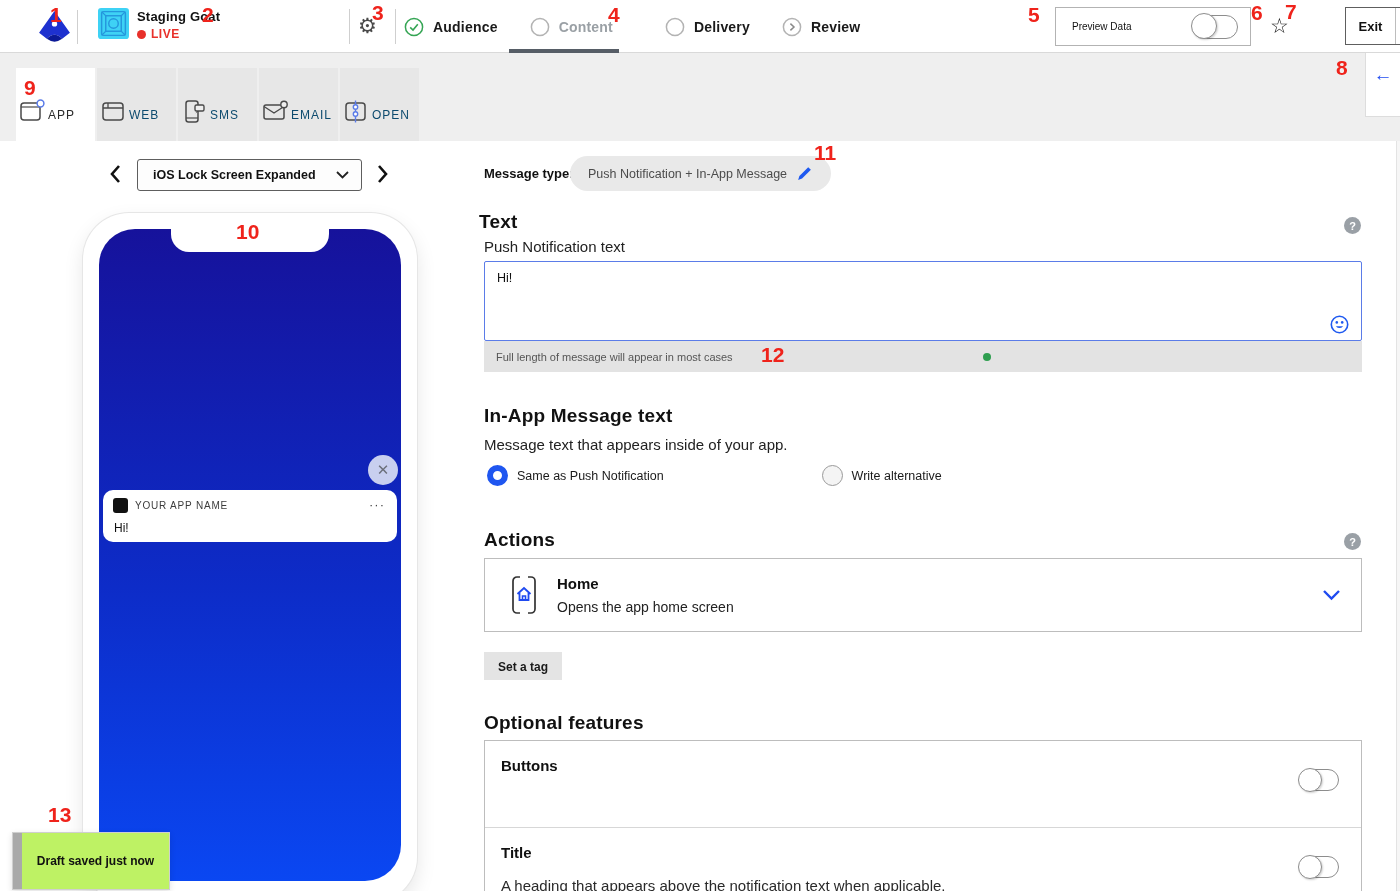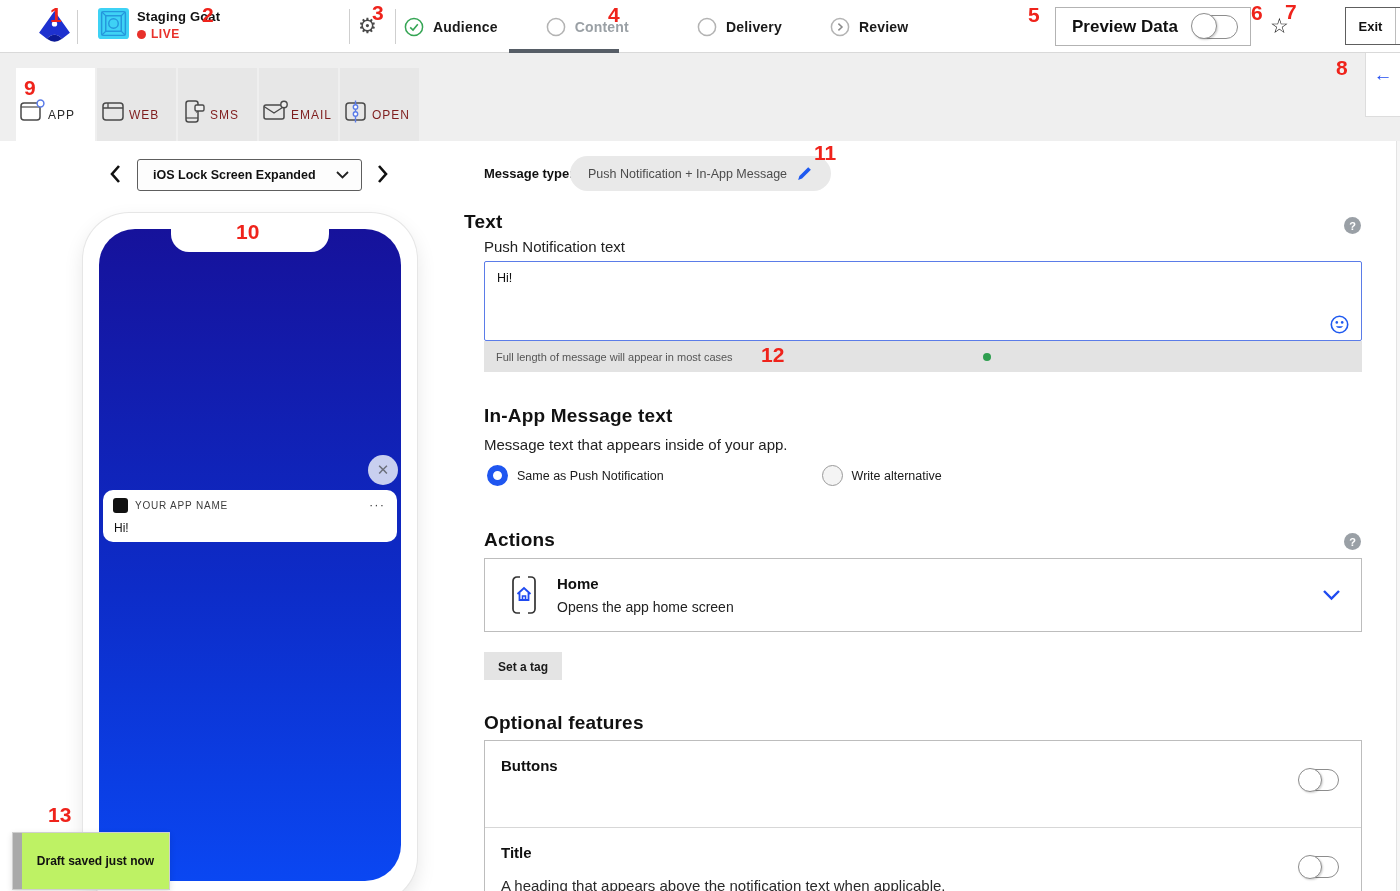--- a/index.html
+++ b/index.html
@@ -11,40 +11,40 @@
   .abs { position:absolute; }
 
   
   .header { position:absolute; left:0; top:0; width:1400px; height:53px; background:#fff; border-bottom:1px solid #d9d9d9; z-index:5; }
   .vdiv { position:absolute; width:1px; background:#cfcfcf; }
   .project-name { font-size:13px; font-weight:bold; color:#111; letter-spacing:.2px; }
   .live-row { display:flex; align-items:center; gap:5px; margin-top:3px; }
   .live-dot { width:9px; height:9px; border-radius:50%; background:#e8302a; }
   .live-text { font-size:12px; font-weight:bold; color:#e8302a; letter-spacing:.5px; }
   .gear { font-size:21px; color:#4a4a4a; line-height:1; }
-  .steps { position:absolute; left:404px; top:0; height:53px; display:flex; align-items:center; gap:16px; }
+  .steps { position:absolute; left:404px; top:0; height:53px; display:flex; align-items:center; gap:0; }
   .step { display:flex; align-items:center; gap:9px; margin-right:32px; }
   .step .lbl { font-size:14px; font-weight:bold; color:#1a1a1a; letter-spacing:.2px; }
   .step.inactive .lbl { color:#9aa0a5; }
   .content-underline { position:absolute; left:509px; top:49px; width:110px; height:4px; background:#565d66; }
   .preview-box { position:absolute; left:1055px; top:7px; width:196px; height:39px; border:1px solid #b3b3b3; display:flex; align-items:center; justify-content:space-between; padding:0 12px 0 16px; background:#fff; }
-  .preview-box .lbl { font-size:17px; font-weight:bold; color:#111; }
+  .preview-box .lbl { font-size:10px; font-weight:normal; color:#111; }
   .toggle { position:relative; border:1.5px solid #8d8d8d; border-radius:12px; background:#fff; }
   .toggle .knob { position:absolute; border:1.5px solid #8d8d8d; border-radius:50%; background:#fff; box-shadow:1px 1px 2px rgba(0,0,0,.18); }
   .tgl-lg { width:46px; height:24px; }
   .tgl-lg .knob { width:26px; height:26px; left:-2px; top:-2.5px; }
   .star { font-size:21px; color:#222; line-height:1; }
   .exit-btn { position:absolute; left:1305px; top:7px; width:91px; height:38px; border:1px solid #5e5e5e; display:flex; background:#fff;margin-left:40px; }
   .exit-btn .txt { width:50px; display:flex; align-items:center; justify-content:center; font-size:13px; font-weight:bold; color:#111; border-right:1px solid #bdbdbd; }
   .exit-btn .car { flex:1; display:flex; align-items:center; justify-content:center; }
 
   
   .band { position:absolute; left:0; top:53px; width:1400px; height:88px; background:#efefef; }
   .tab { position:absolute; top:68px; width:79px; height:73px; background:#e7e7e7; display:flex; flex-direction:row; align-items:center; padding-top:14px; cursor:pointer; }
-  .tab .tl { font-size:12px; letter-spacing:1px; color:#7f1d1d; margin-top:6px; }
+  .tab .tl { font-size:12px; letter-spacing:1px; color:#0c4a6e; margin-top:6px; }
   .tab.active { background:#fff; height:74px; }
   .tab.active .tl { color:#2b2b2b; }
   .collapse-box { position:absolute; left:1365px; top:53px; width:35px; height:64px; background:#fff; border-left:1px solid #ddd; border-bottom:1px solid #ddd; display:flex; align-items:flex-start; justify-content:center; padding-top:12px; }
   .back-arrow { color:#1f4af0; font-size:19px; font-weight:bold; line-height:1; }
   .edge-strip { position:absolute; left:1396px; top:141px; width:4px; height:750px; background:#f6f6f6; border-left:1px solid #e3e3e3; }
 
   
   .nav-chev { position:absolute; width:20px; height:22px; cursor:pointer; }
   .device-dd { position:absolute; left:137px; top:159px; width:225px; height:32px; border:1px solid #5e5e5e; border-radius:3px; background:#fdfdfd; display:flex; align-items:center; justify-content:space-between; padding:0 12px 0 15px; cursor:pointer; }
   .device-dd .lbl { font-size:12.5px; font-weight:bold; color:#111; }
@@ -267,21 +267,21 @@
   </div>
 
   <div class="mt-label">Message type:</div>
   <div class="mt-pill">
     <span class="val">Push Notification + In-App Message</span>
     <svg width="17" height="17" viewBox="0 0 16 16">
       <path d="M2 14 L3.2 10.3 L11.5 2 L14 4.5 L5.7 12.8 Z" fill="#1f5af0"></path>
     </svg>
   </div>
 
-  <div class="h2" style="left:464px; top:211px;">Text</div>
+  <div class="h2" style="left:479px; top:211px;">Text</div>
   <div class="help" style="left:1344px; top:217px;">?</div>
   <div class="sub" style="left:484px; top:238px;">Push Notification text</div>
   <textarea class="push-textarea" style="">Hi!</textarea>
   <div class="emoji-btn">
     <svg width="19" height="19" viewBox="0 0 19 19">
       <circle cx="9.5" cy="9.5" r="8.2" fill="none" stroke="#1f5af0" stroke-width="1.6"></circle>
       <circle cx="6.8" cy="7.4" r="1.3" fill="#1f5af0"></circle>
       <circle cx="12.2" cy="7.4" r="1.3" fill="#1f5af0"></circle>
       <path d="M5.8 11.2 Q9.5 15 13.2 11.2" fill="#1f5af0"></path>
     </svg>

